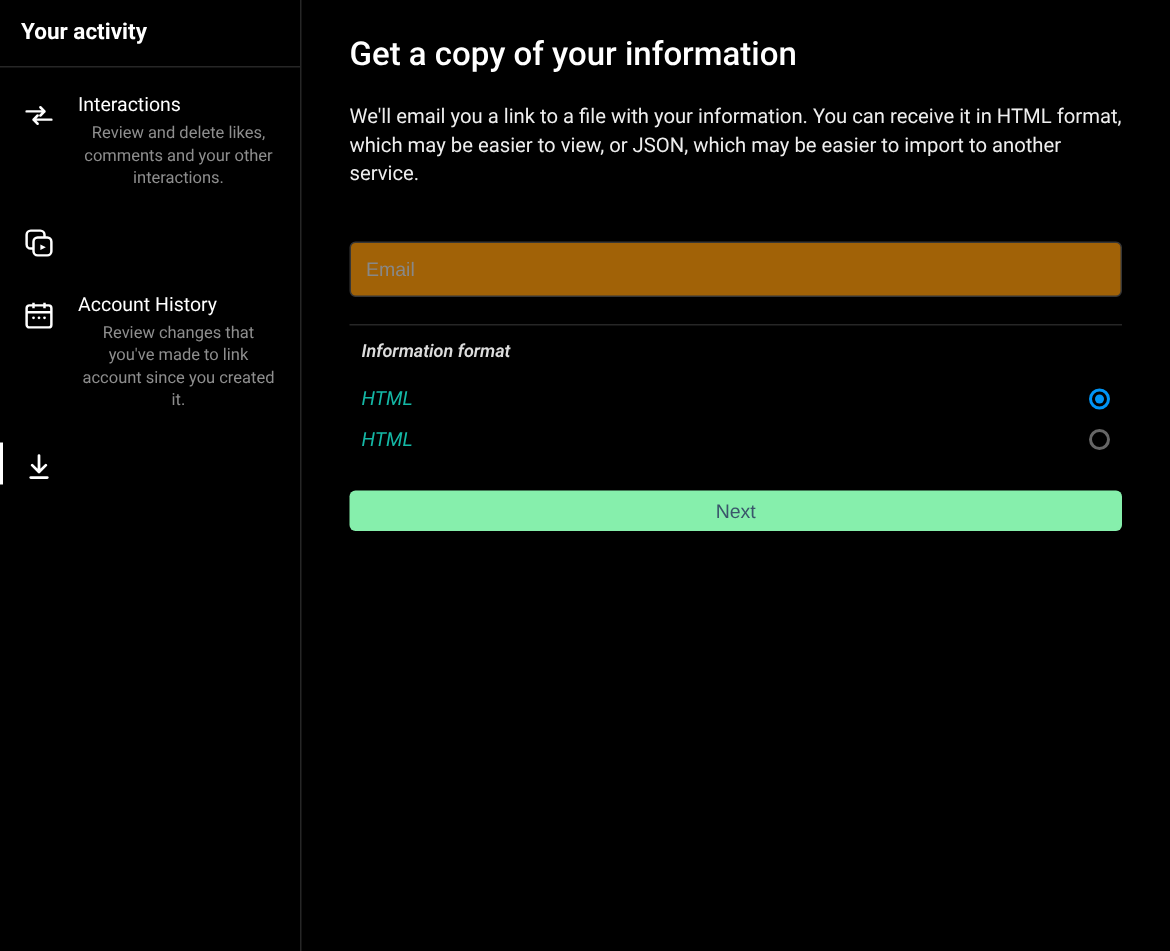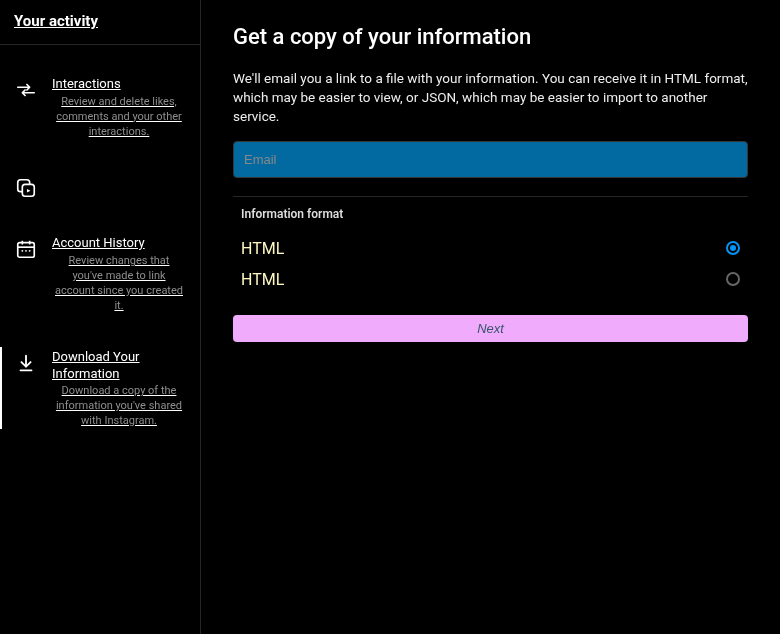--- a/index.html
+++ b/index.html
@@ -13,40 +13,38 @@
       font-family: -apple-system, BlinkMacSystemFont, "Segoe UI", Roboto, Helvetica, Arial, sans-serif;
       width: 780px;
       height: 634px;
       overflow: hidden;
       display: flex;
     }
     .sidebar {
       width: 201px;
       border-right: 1px solid #262626;
       flex-shrink: 0;
-      text-decoration: underline;
     }
     .sidebar-header {
       padding: 12px 14px 14px;
       border-bottom: 1px solid #262626;
     }
     .sidebar-title {
       font-size: 15px;
       font-weight: 700;
     }
     .sidebar-items {
       padding-top: 10px;
     }
     .sidebar-item {
       display: flex;
       align-items: flex-start;
       padding: 8px 14px 14px 14px;
       cursor: pointer;
       position: relative;
-      margin-top: 13px;
     }
     .sidebar-item.active::before {
       content: '';
       position: absolute;
       left: 0;
       top: 6px;
       bottom: 14px;
       width: 2px;
       background: #fff;
     }
@@ -85,60 +83,61 @@
       padding: 24px 32px;
     }
     .main-title {
       font-size: 22px;
       font-weight: 500;
       margin-bottom: 20px;
     }
     .main-desc {
       font-size: 13.5px;
       line-height: 1.4;
-      margin-bottom: 15px;
+      margin-bottom: 35px;
       color: #eee;
     }
     .email-input {
       width: 100%;
-      background: #0369a1;
+      background: #a16207;
       border: 1px solid #363636;
       border-radius: 4px;
       padding: 10px 10px;
       color: #fff;
       font-size: 13px;
       margin-bottom: 18px;
     }
     .email-input::placeholder {
       color: #888;
     }
     .divider {
       height: 1px;
       background: #262626;
       margin-bottom: 10px;
     }
     .format-section {
       padding: 0 8px;
+      font-style: italic;
     }
     .format-label {
       font-size: 12px;
       font-weight: 600;
       color: #ddd;
       margin-bottom: 12px;
     }
     .format-option {
       display: flex;
       justify-content: space-between;
       align-items: center;
       padding: 6px 0;
       cursor: pointer;
     }
     .format-option-label {
-      font-size: 16px;
-      color: #fef9c3;
+      font-size: 13px;
+      color: #14b8a6;
     }
     .radio {
       width: 14px;
       height: 14px;
       border-radius: 50%;
       border: 2px solid #666;
       position: relative;
     }
     .radio.selected {
       border-color: #0095f6;
@@ -148,30 +147,29 @@
       position: absolute;
       left: 2px;
       top: 2px;
       width: 6px;
       height: 6px;
       background: #0095f6;
       border-radius: 50%;
     }
     .next-button {
       width: 100%;
-      background: #f0abfc;
+      background: #86efac;
       color: #3a566b;
       border: none;
       padding: 6px;
       border-radius: 4px;
       font-size: 13px;
       font-weight: 500;
       margin-top: 20px;
       cursor: pointer;
-      font-style: italic;
     }
   </style>
 </head>
 <body>
 
 <div class="sidebar">
   <div class="sidebar-header">
     <div class="sidebar-title">Your activity</div>
   </div>
   <div class="sidebar-items">
@@ -216,24 +214,20 @@
       </div>
     </div>
 
     <div class="sidebar-item active">
       <span class="sidebar-icon">
         <svg viewBox="0 0 24 24" fill="none" stroke="#fff" stroke-width="2">
           <path d="M12 4 L12 16 M7 11 L12 16 L17 11" stroke-linecap="round" stroke-linejoin="round"></path>
           <path d="M6 20 L18 20" stroke-linecap="round"></path>
         </svg>
       </span>
-      <div class="sidebar-text">
-        <div class="sidebar-item-title">Download Your Information</div>
-        <div class="sidebar-item-desc">Download a copy of the information you've shared with Instagram.</div>
-      </div>
     </div>
 
   </div>
 </div>
 
 <div class="main">
   <h1 class="main-title">Get a copy of your information</h1>
   <p class="main-desc">We'll email you a link to a file with your information. You can receive it in HTML format, which may be easier to view, or JSON, which may be easier to import to another service.</p>
 
   <input type="text" class="email-input" placeholder="Email" style="">

